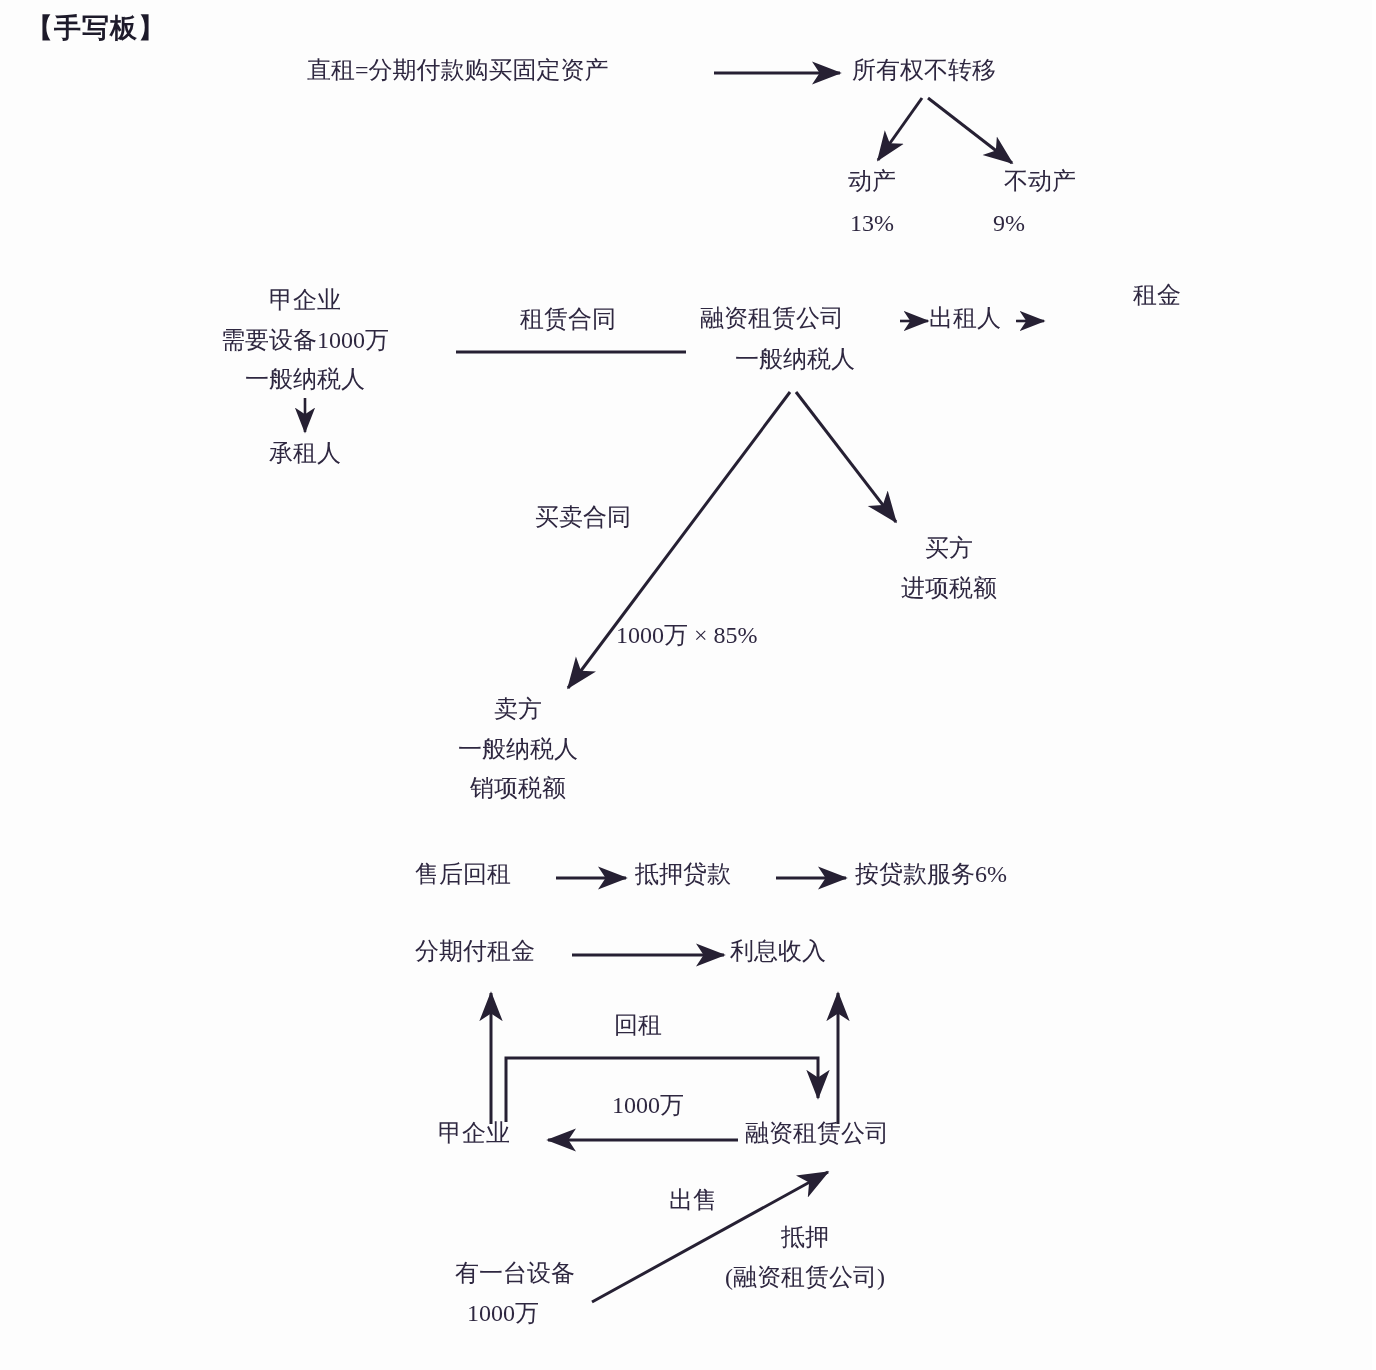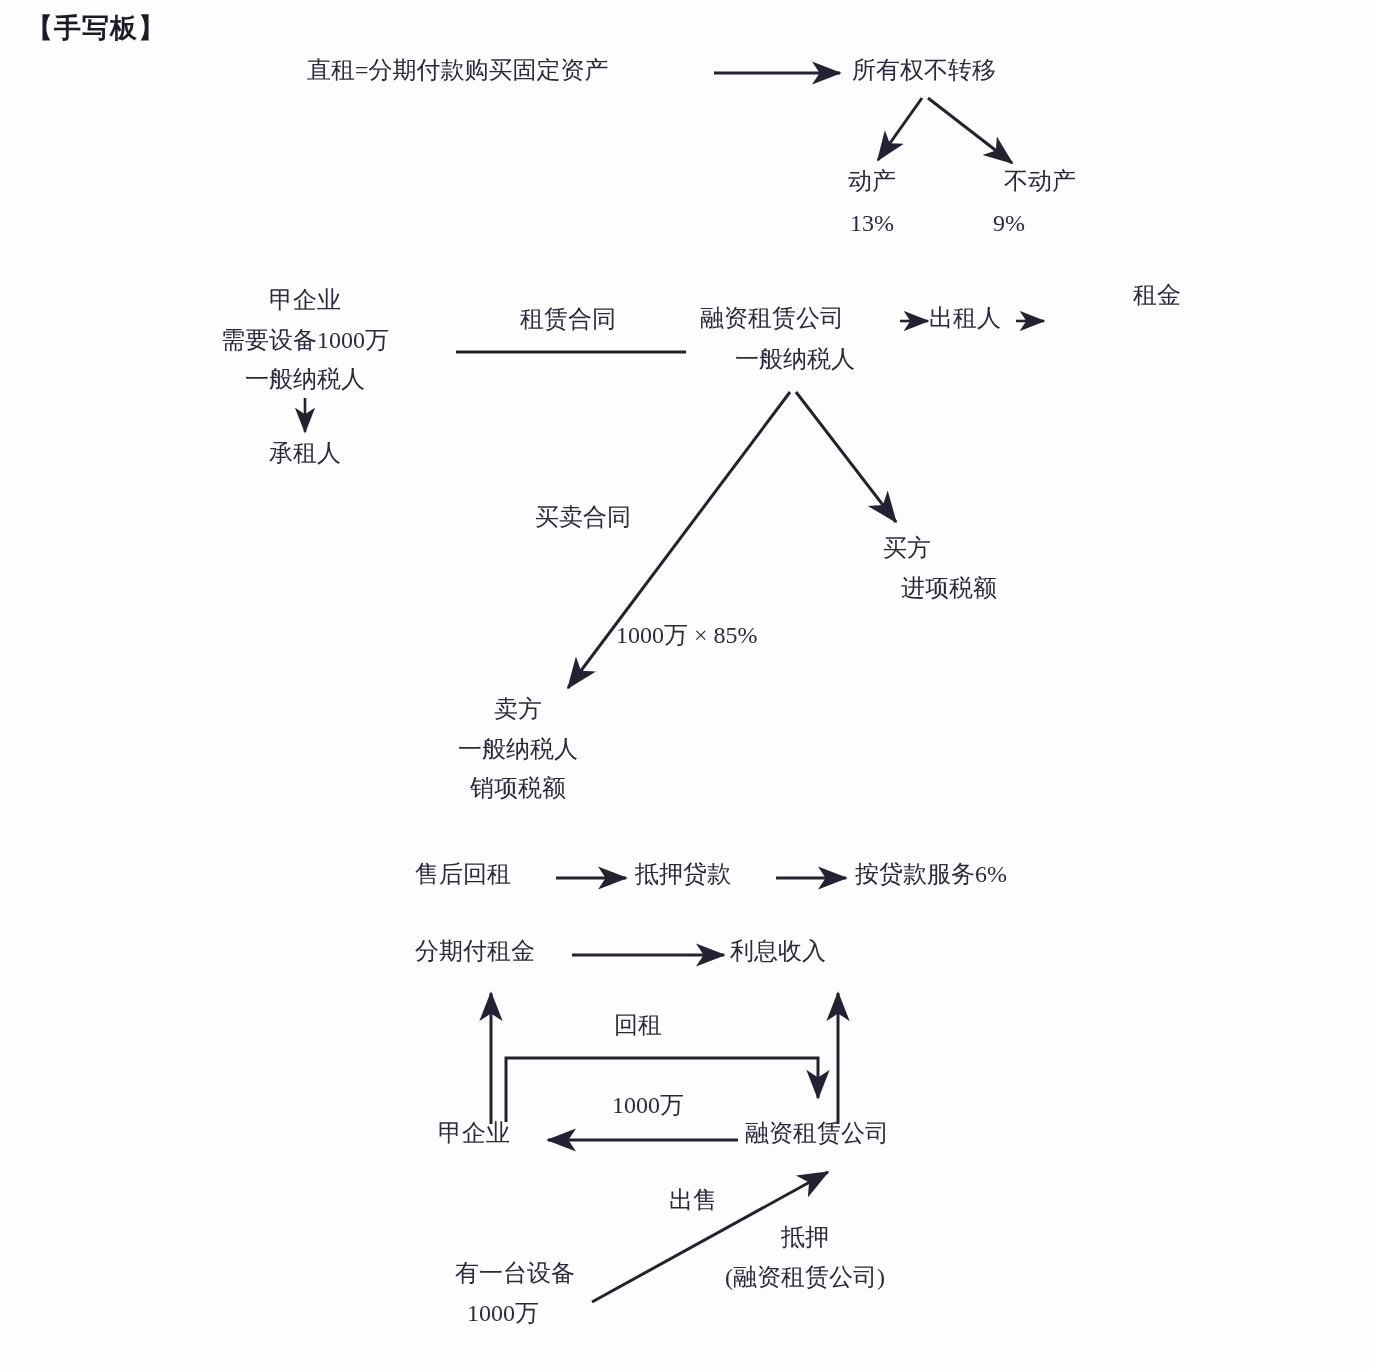--- a/index.html
+++ b/index.html
@@ -116,21 +116,21 @@
   <div class="lbl c" style="left:795px; top:344px;">一般纳税人</div>
 
   <div class="lbl" style="left:929px; top:303px;">出租人</div>
 
   <div class="lbl c" style="left:1157px; top:280px;">租金</div>
 
   <div class="lbl c" style="left:583px; top:502px;">买卖合同</div>
 
   <div class="lbl" style="left:616px; top:620px;">1000万 × 85%</div>
 
-  <div class="lbl c" style="left:907px; top:533px;">买方</div>
+  <div class="lbl c" style="left:949px; top:533px;">买方</div>
   <div class="lbl c" style="left:949px; top:573px;">进项税额</div>
 
   <div class="lbl c" style="left:518px; top:694px;">卖方</div>
   <div class="lbl c" style="left:518px; top:734px;">一般纳税人</div>
   <div class="lbl c" style="left:518px; top:773px;">销项税额</div>
 
   <div class="lbl" style="left:415px; top:859px;">售后回租</div>
   <div class="lbl" style="left:635px; top:859px;">抵押贷款</div>
   <div class="lbl" style="left:855px; top:859px;">按贷款服务6%</div>
 

